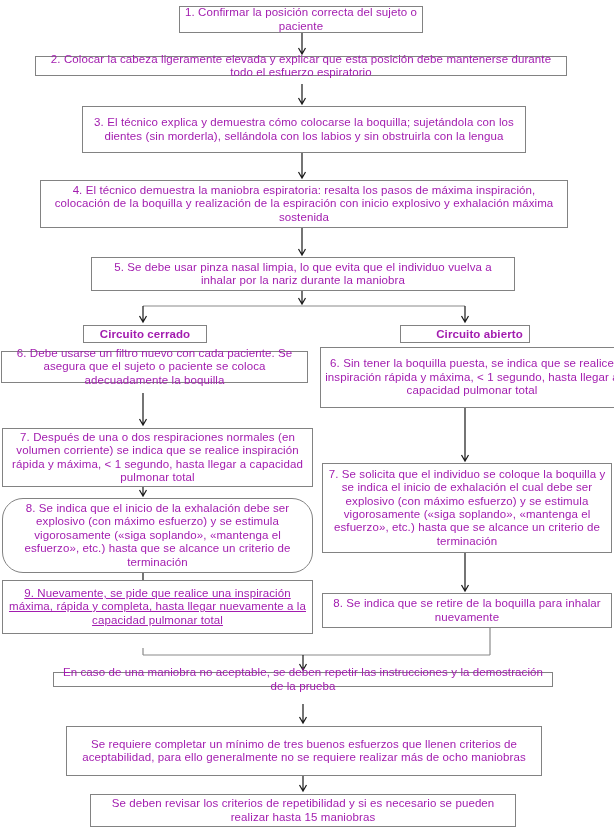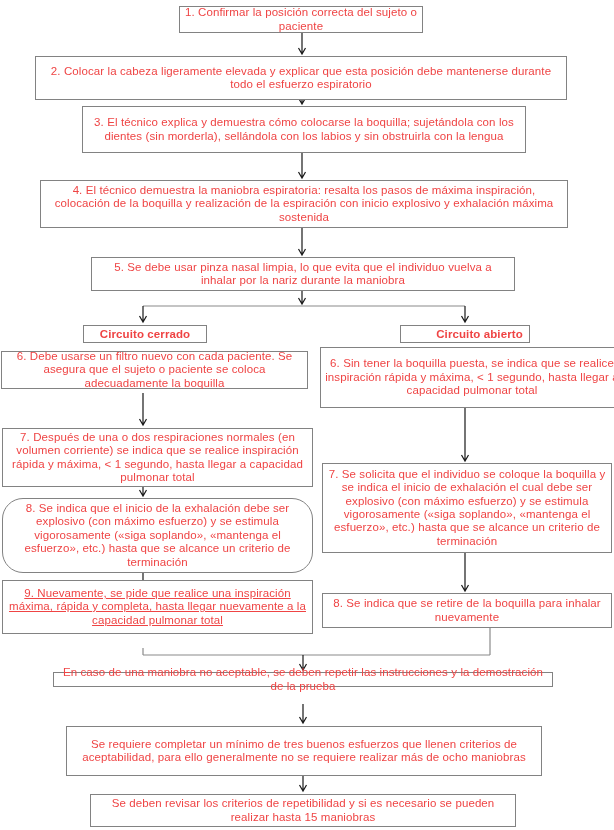--- a/index.html
+++ b/index.html
@@ -2,21 +2,21 @@
 <html lang="es"><head>
 <meta charset="utf-8">
 <style>
   html, body { margin: 0; padding: 0; background: #ffffff; }
   .stage {
     position: relative;
     width: 614px;
     height: 830px;
     background: #ffffff;
     font-family: "Liberation Sans", "DejaVu Sans", sans-serif;
-    color: #ef4444;
+    color: #a21caf;
     overflow: hidden;
   }
   .box {
     position: absolute;
     box-sizing: border-box;
     border: 1px solid #828282;
     background: #ffffff;
     display: flex;
     align-items: center;
     justify-content: center;
@@ -65,29 +65,29 @@
       <path d="M143 573 V588 M139.5 582 L143 588 L146.5 582"></path>
       <path d="M465 408 V461 M461.5 455 L465 461 L468.5 455"></path>
       <path d="M465 553 V591 M461.5 585 L465 591 L468.5 585"></path>
       <path d="M303 655 V670 M299.5 664 L303 670 L306.5 664"></path>
       <path d="M303 704 V723 M299.5 717 L303 723 L306.5 717"></path>
       <path d="M303 776 V791 M299.5 785 L303 791 L306.5 785"></path>
     </g>
   </svg>
 
   <div class="box" style="left:179px; top:6px;  width:244px; height:27px;">1. Confirmar la posición correcta del sujeto o paciente</div>
-  <div class="box" style="left:35px;  top:56px; width:532px; height:44px;">2. Colocar la cabeza ligeramente elevada y explicar que esta posición debe mantenerse durante todo el esfuerzo espiratorio</div>
+  <div class="box" style="left:35px;  top:56px; width:532px; height:20px;">2. Colocar la cabeza ligeramente elevada y explicar que esta posición debe mantenerse durante todo el esfuerzo espiratorio</div>
   <div class="box" style="left:82px;  top:106px; width:444px; height:47px;">3. El técnico explica y demuestra cómo colocarse la boquilla; sujetándola con los dientes (sin morderla), sellándola con los labios y sin obstruirla con la lengua</div>
   <div class="box" style="left:40px;  top:180px; width:528px; height:48px;">4. El técnico demuestra la maniobra espiratoria: resalta los pasos de máxima inspiración, colocación de la boquilla y realización de la espiración con inicio explosivo y exhalación máxima sostenida</div>
   <div class="box" style="left:91px;  top:257px; width:424px; height:34px;">5. Se debe usar pinza nasal limpia, lo que evita que el individuo vuelva a inhalar por la nariz durante la maniobra</div>
 
   <div class="box label-box" style="left:83px;  top:325px; width:124px; height:18px;">Circuito cerrado</div>
   <div class="box label-box" style="left:400px; top:325px; width:130px; height:18px;padding-left:32px;">Circuito abierto</div>
 
-  <div class="box" style="left:1px; top:351px; width:307px; height:38px;">6. Debe usarse un filtro nuevo con cada paciente. Se asegura que el sujeto o paciente se coloca adecuadamente la boquilla</div>
+  <div class="box" style="left:1px; top:351px; width:307px; height:32px;">6. Debe usarse un filtro nuevo con cada paciente. Se asegura que el sujeto o paciente se coloca adecuadamente la boquilla</div>
   <div class="box" style="left:2px; top:428px; width:311px; height:59px;">7. Después de una o dos respiraciones normales (en volumen corriente) se indica que se realice inspiración rápida y máxima, &lt; 1 segundo, hasta llegar a capacidad pulmonar total</div>
   <div class="box" style="left:2px; top:498px; width:311px; height:75px;border-radius:21px;">8. Se indica que el inicio de la exhalación debe ser explosivo (con máximo esfuerzo) y se estimula vigorosamente («siga soplando», «mantenga el esfuerzo», etc.) hasta que se alcance un criterio de terminación</div>
   <div class="box" style="left:2px; top:580px; width:311px; height:54px;text-decoration:underline;">9. Nuevamente, se pide que realice una inspiración máxima, rápida y completa, hasta llegar nuevamente a la capacidad pulmonar total</div>
 
   <div class="box" style="left:320px; top:347px; width:304px; height:61px;">6. Sin tener la boquilla puesta, se indica que se realice inspiración rápida y máxima, &lt; 1 segundo, hasta llegar a capacidad pulmonar total</div>
   <div class="box" style="left:322px; top:463px; width:290px; height:90px;">7. Se solicita que el individuo se coloque la boquilla y se indica el inicio de exhalación el cual debe ser explosivo (con máximo esfuerzo) y se estimula vigorosamente («siga soplando», «mantenga el esfuerzo», etc.) hasta que se alcance un criterio de terminación</div>
   <div class="box" style="left:322px; top:593px; width:290px; height:35px;">8. Se indica que se retire de la boquilla para inhalar nuevamente</div>
 
   <div class="box" style="left:53px; top:672px; width:500px; height:15px;">En caso de una maniobra no aceptable, se deben repetir las instrucciones y la demostración de la prueba</div>
   <div class="box" style="left:66px; top:726px; width:476px; height:50px;">Se requiere completar un mínimo de tres buenos esfuerzos que llenen criterios de aceptabilidad, para ello generalmente no se requiere realizar más de ocho maniobras</div>

